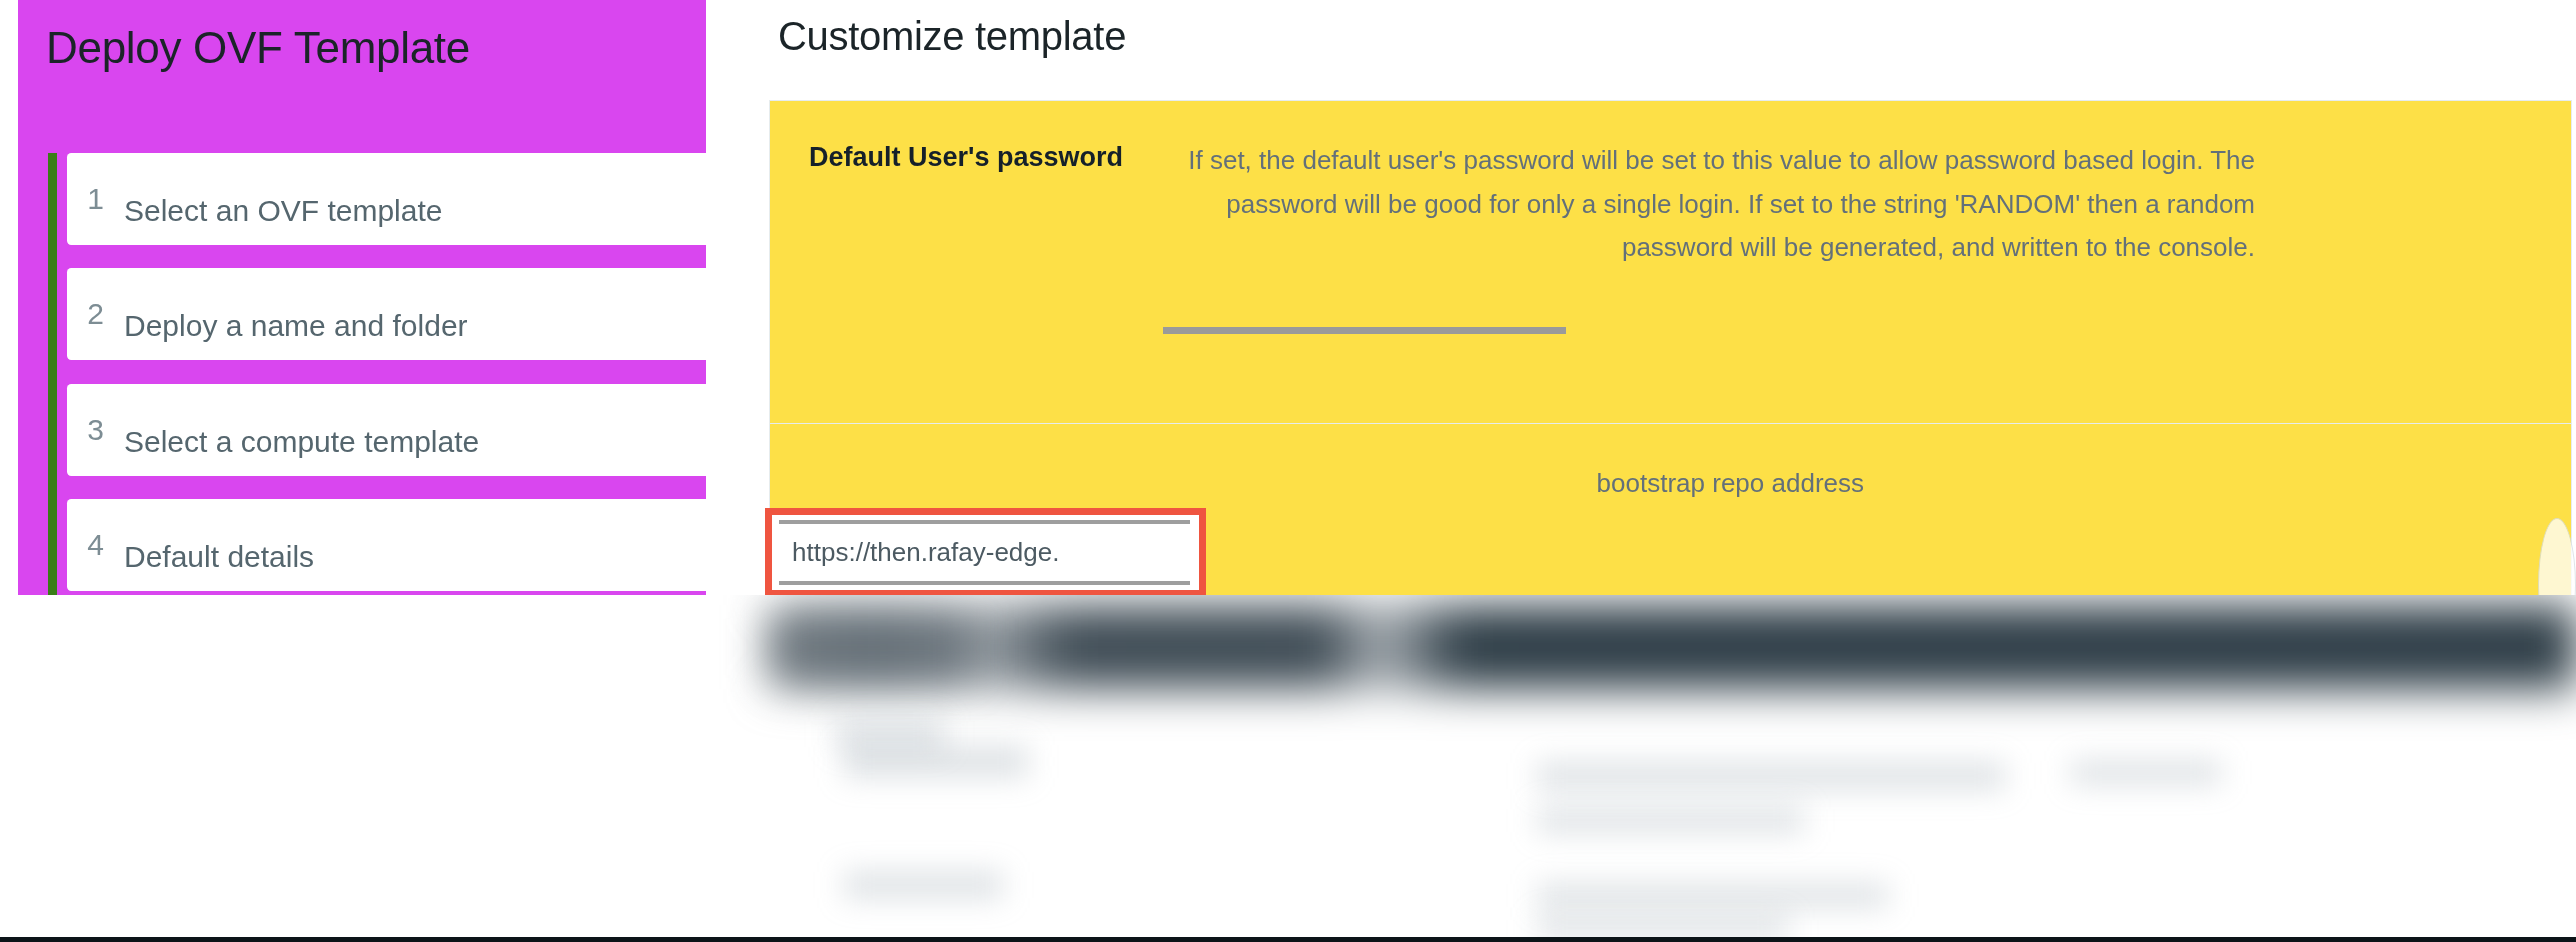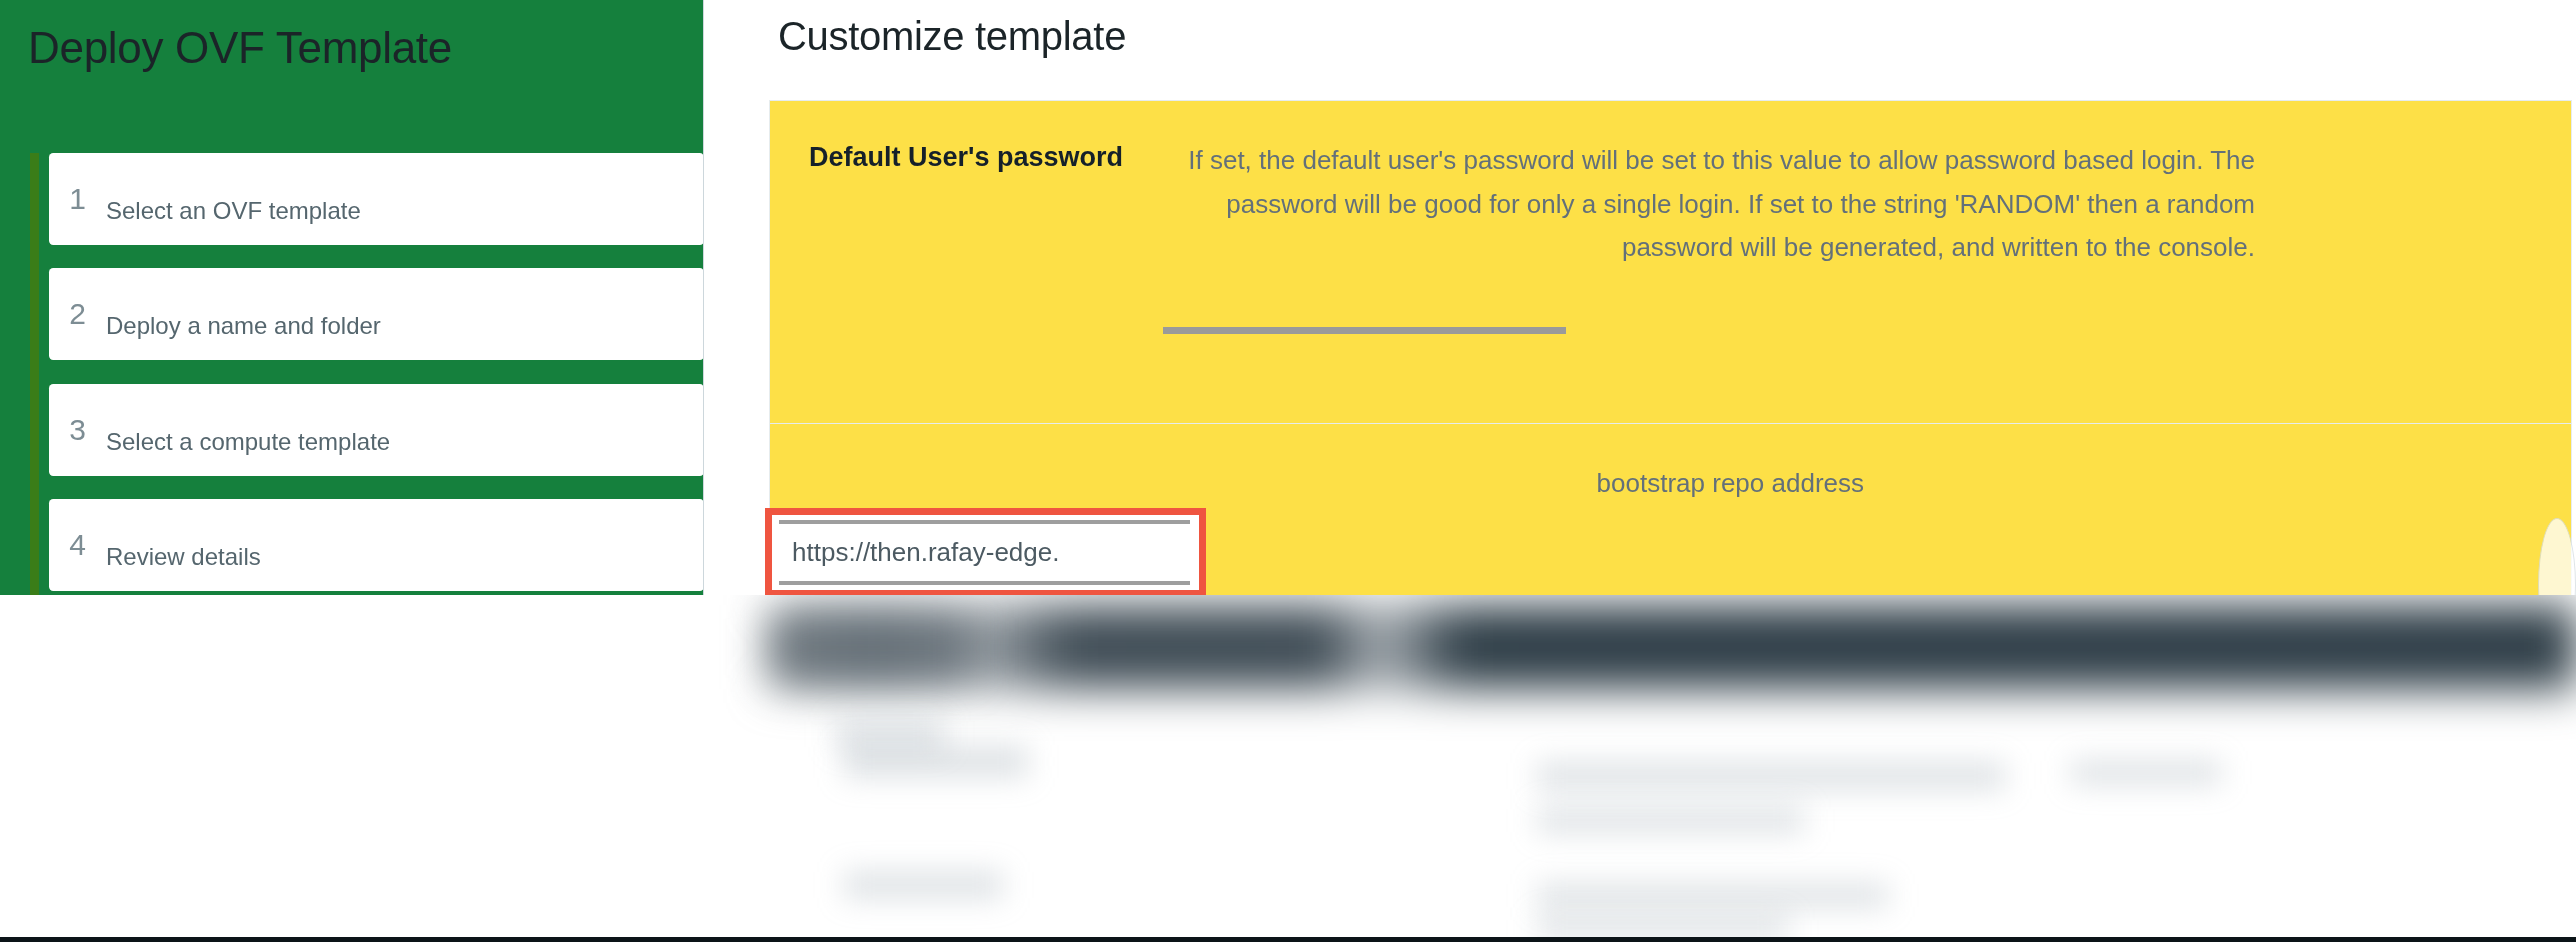--- a/index.html
+++ b/index.html
@@ -16,24 +16,24 @@
     position: relative;
     width: 2576px;
     height: 942px;
     background: #ffffff;
     overflow: hidden;
   }
 
   
   .wizard-pane {
     position: absolute;
-    left: 0; top: 0;
+    left: 18px; top: 0;
     width: 704px;
     height: 937px;
-    background: #15803d;
+    background: #d946ef;
     border-right: 1.7px solid #cdd7dc;
     overflow: hidden;
   }
 
   .wizard-title {
     position: absolute;
     left: 28px;
     top: 23.4px;
     font-size: 44px;
     font-weight: 400;
@@ -90,21 +90,21 @@
     color: #7d8d94;
     font-weight: 400;
     flex: none;
   }
   .step.active .step-num {
     color: #ffffff;
     font-weight: 700;
   }
 
   .step-label {
-    font-size: 24px;
+    font-size: 30px;
     color: #55666e;
     font-weight: 400;
     white-space: nowrap;
     margin-top: 24px;
   }
   .step.active .step-label {
     color: #ffffff;
     font-weight: 700;
   }
 
@@ -316,21 +316,21 @@
         <span class="step-label">Deploy a name and folder</span>
       </div>
 
       <div class="step">
         <span class="step-num">3</span>
         <span class="step-label">Select a compute template</span>
       </div>
 
       <div class="step">
         <span class="step-num">4</span>
-        <span class="step-label">Review details</span>
+        <span class="step-label">Default details</span>
       </div>
 
       <div class="step">
         <span class="step-num">5</span>
         <span class="step-label">Select storage</span>
       </div>
 
       <div class="step">
         <span class="step-num">6</span>
         <span class="step-label">Select networks</span>

